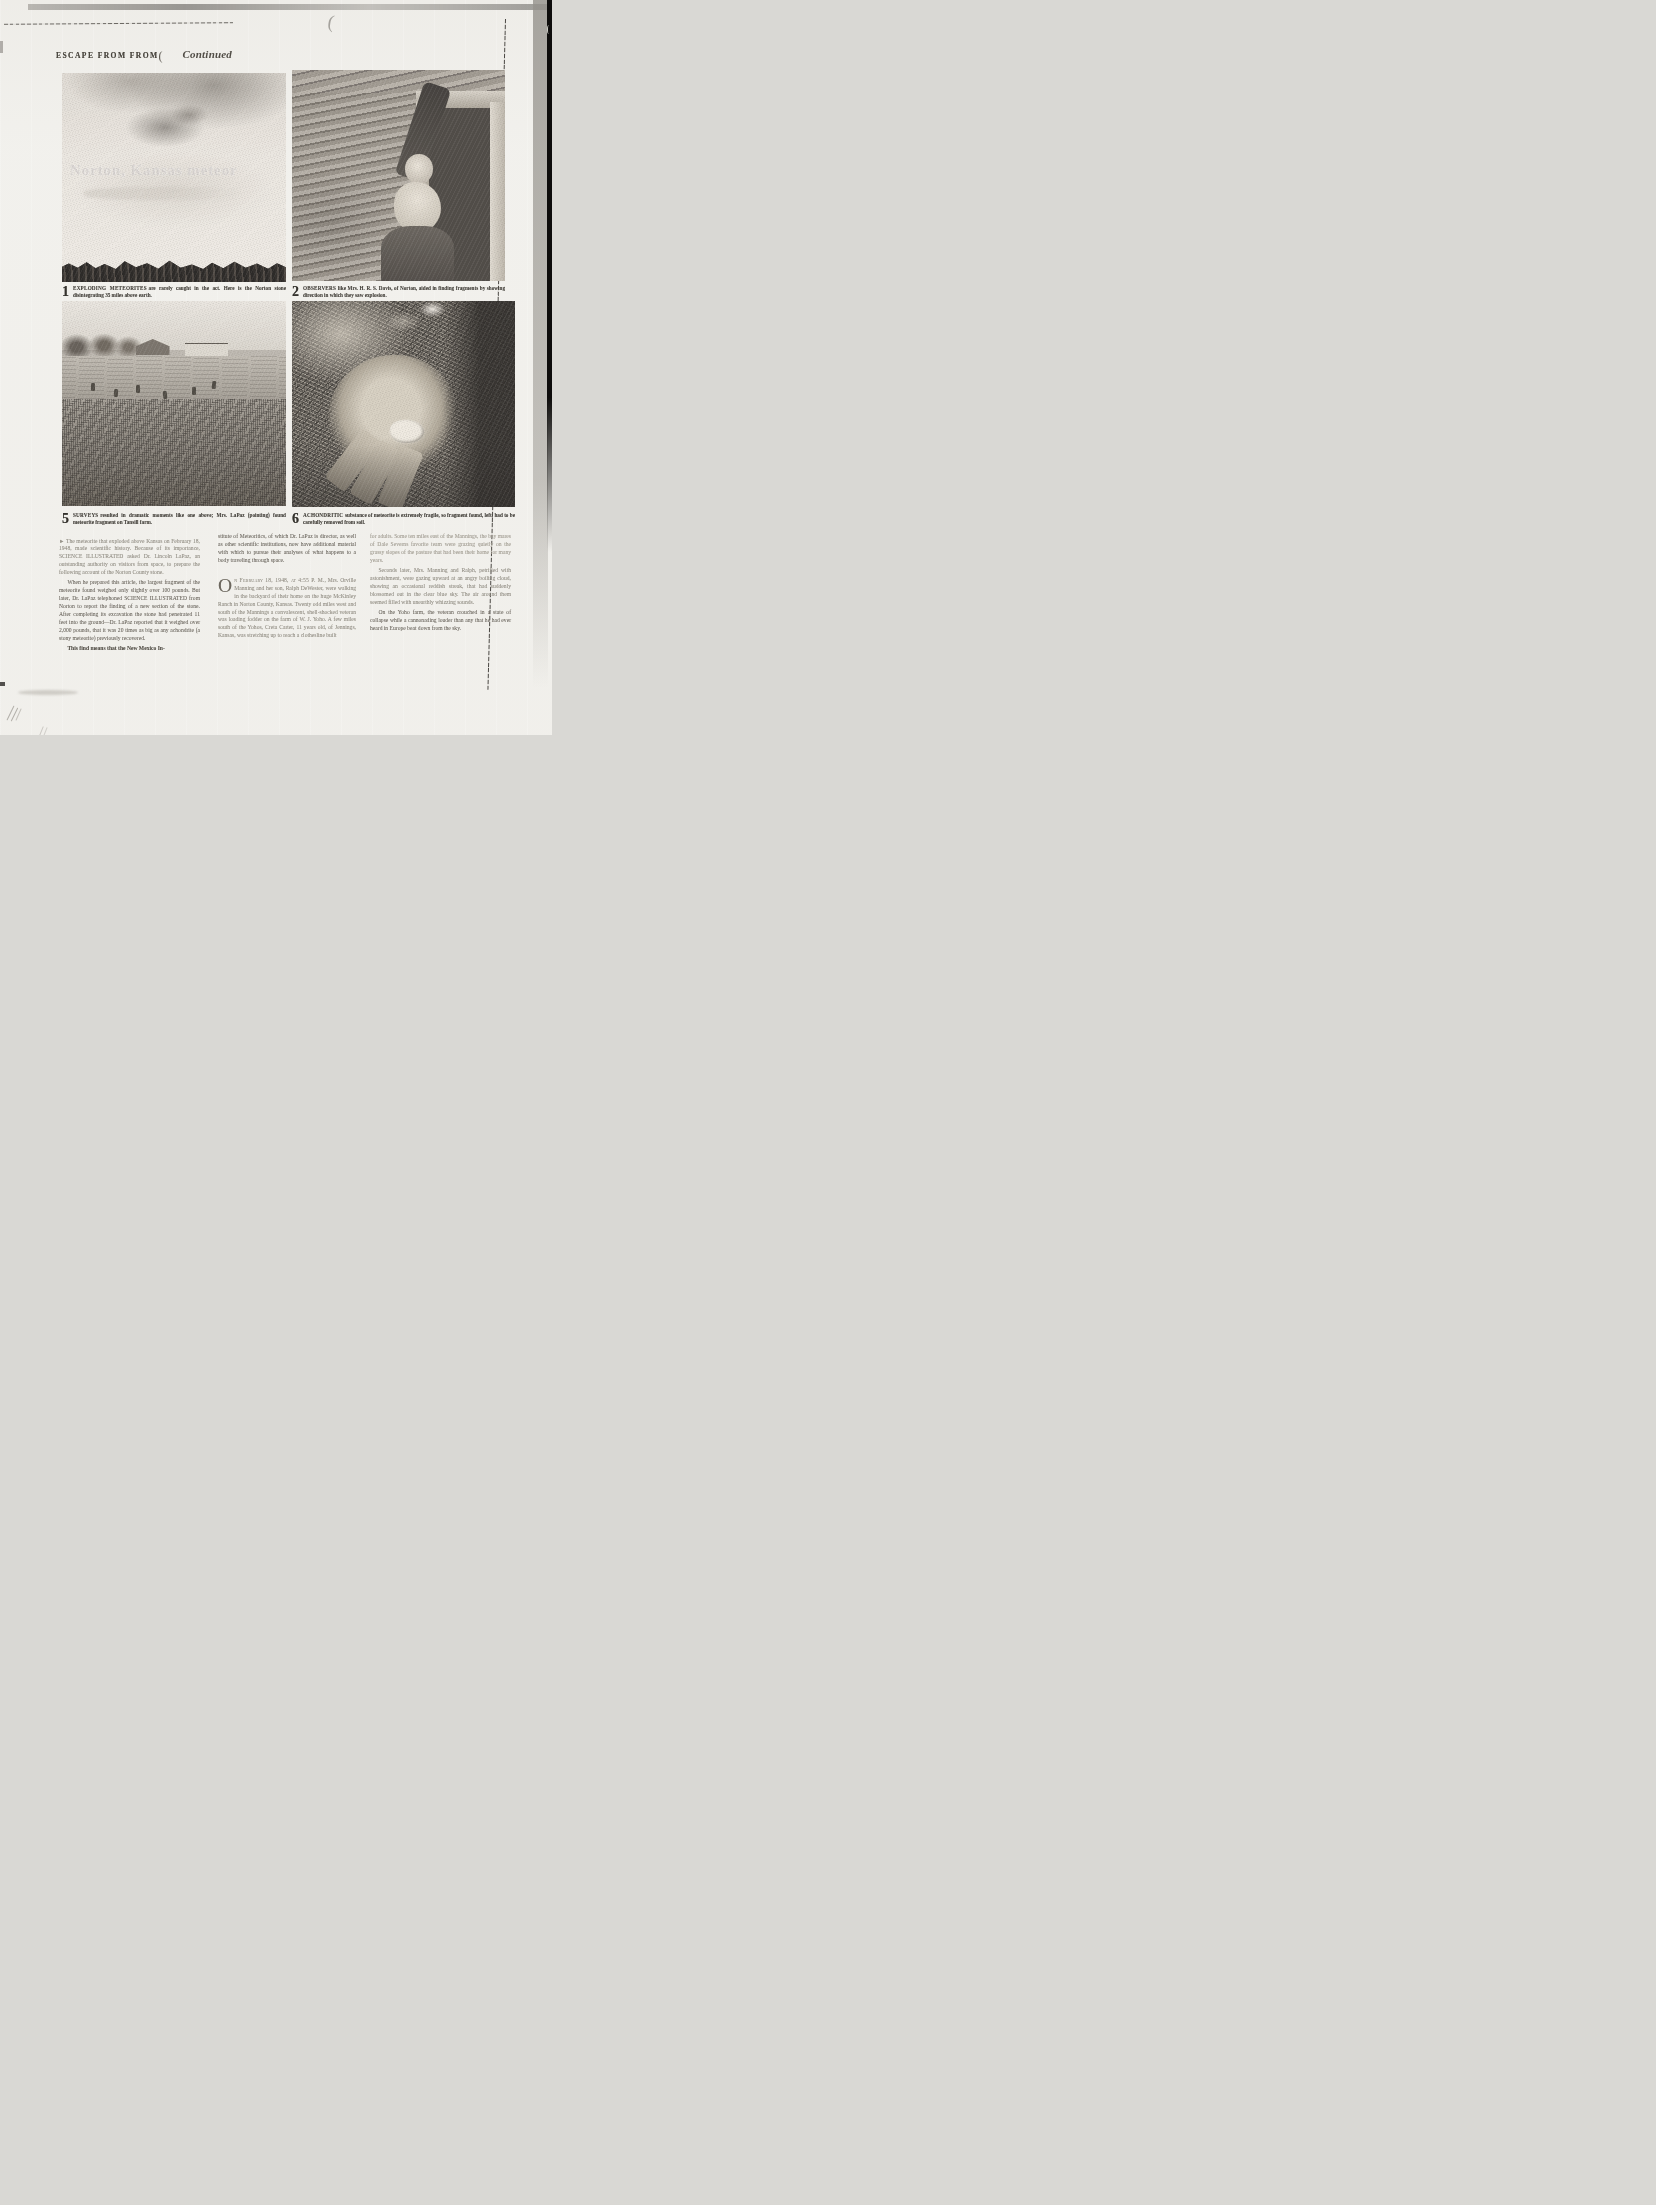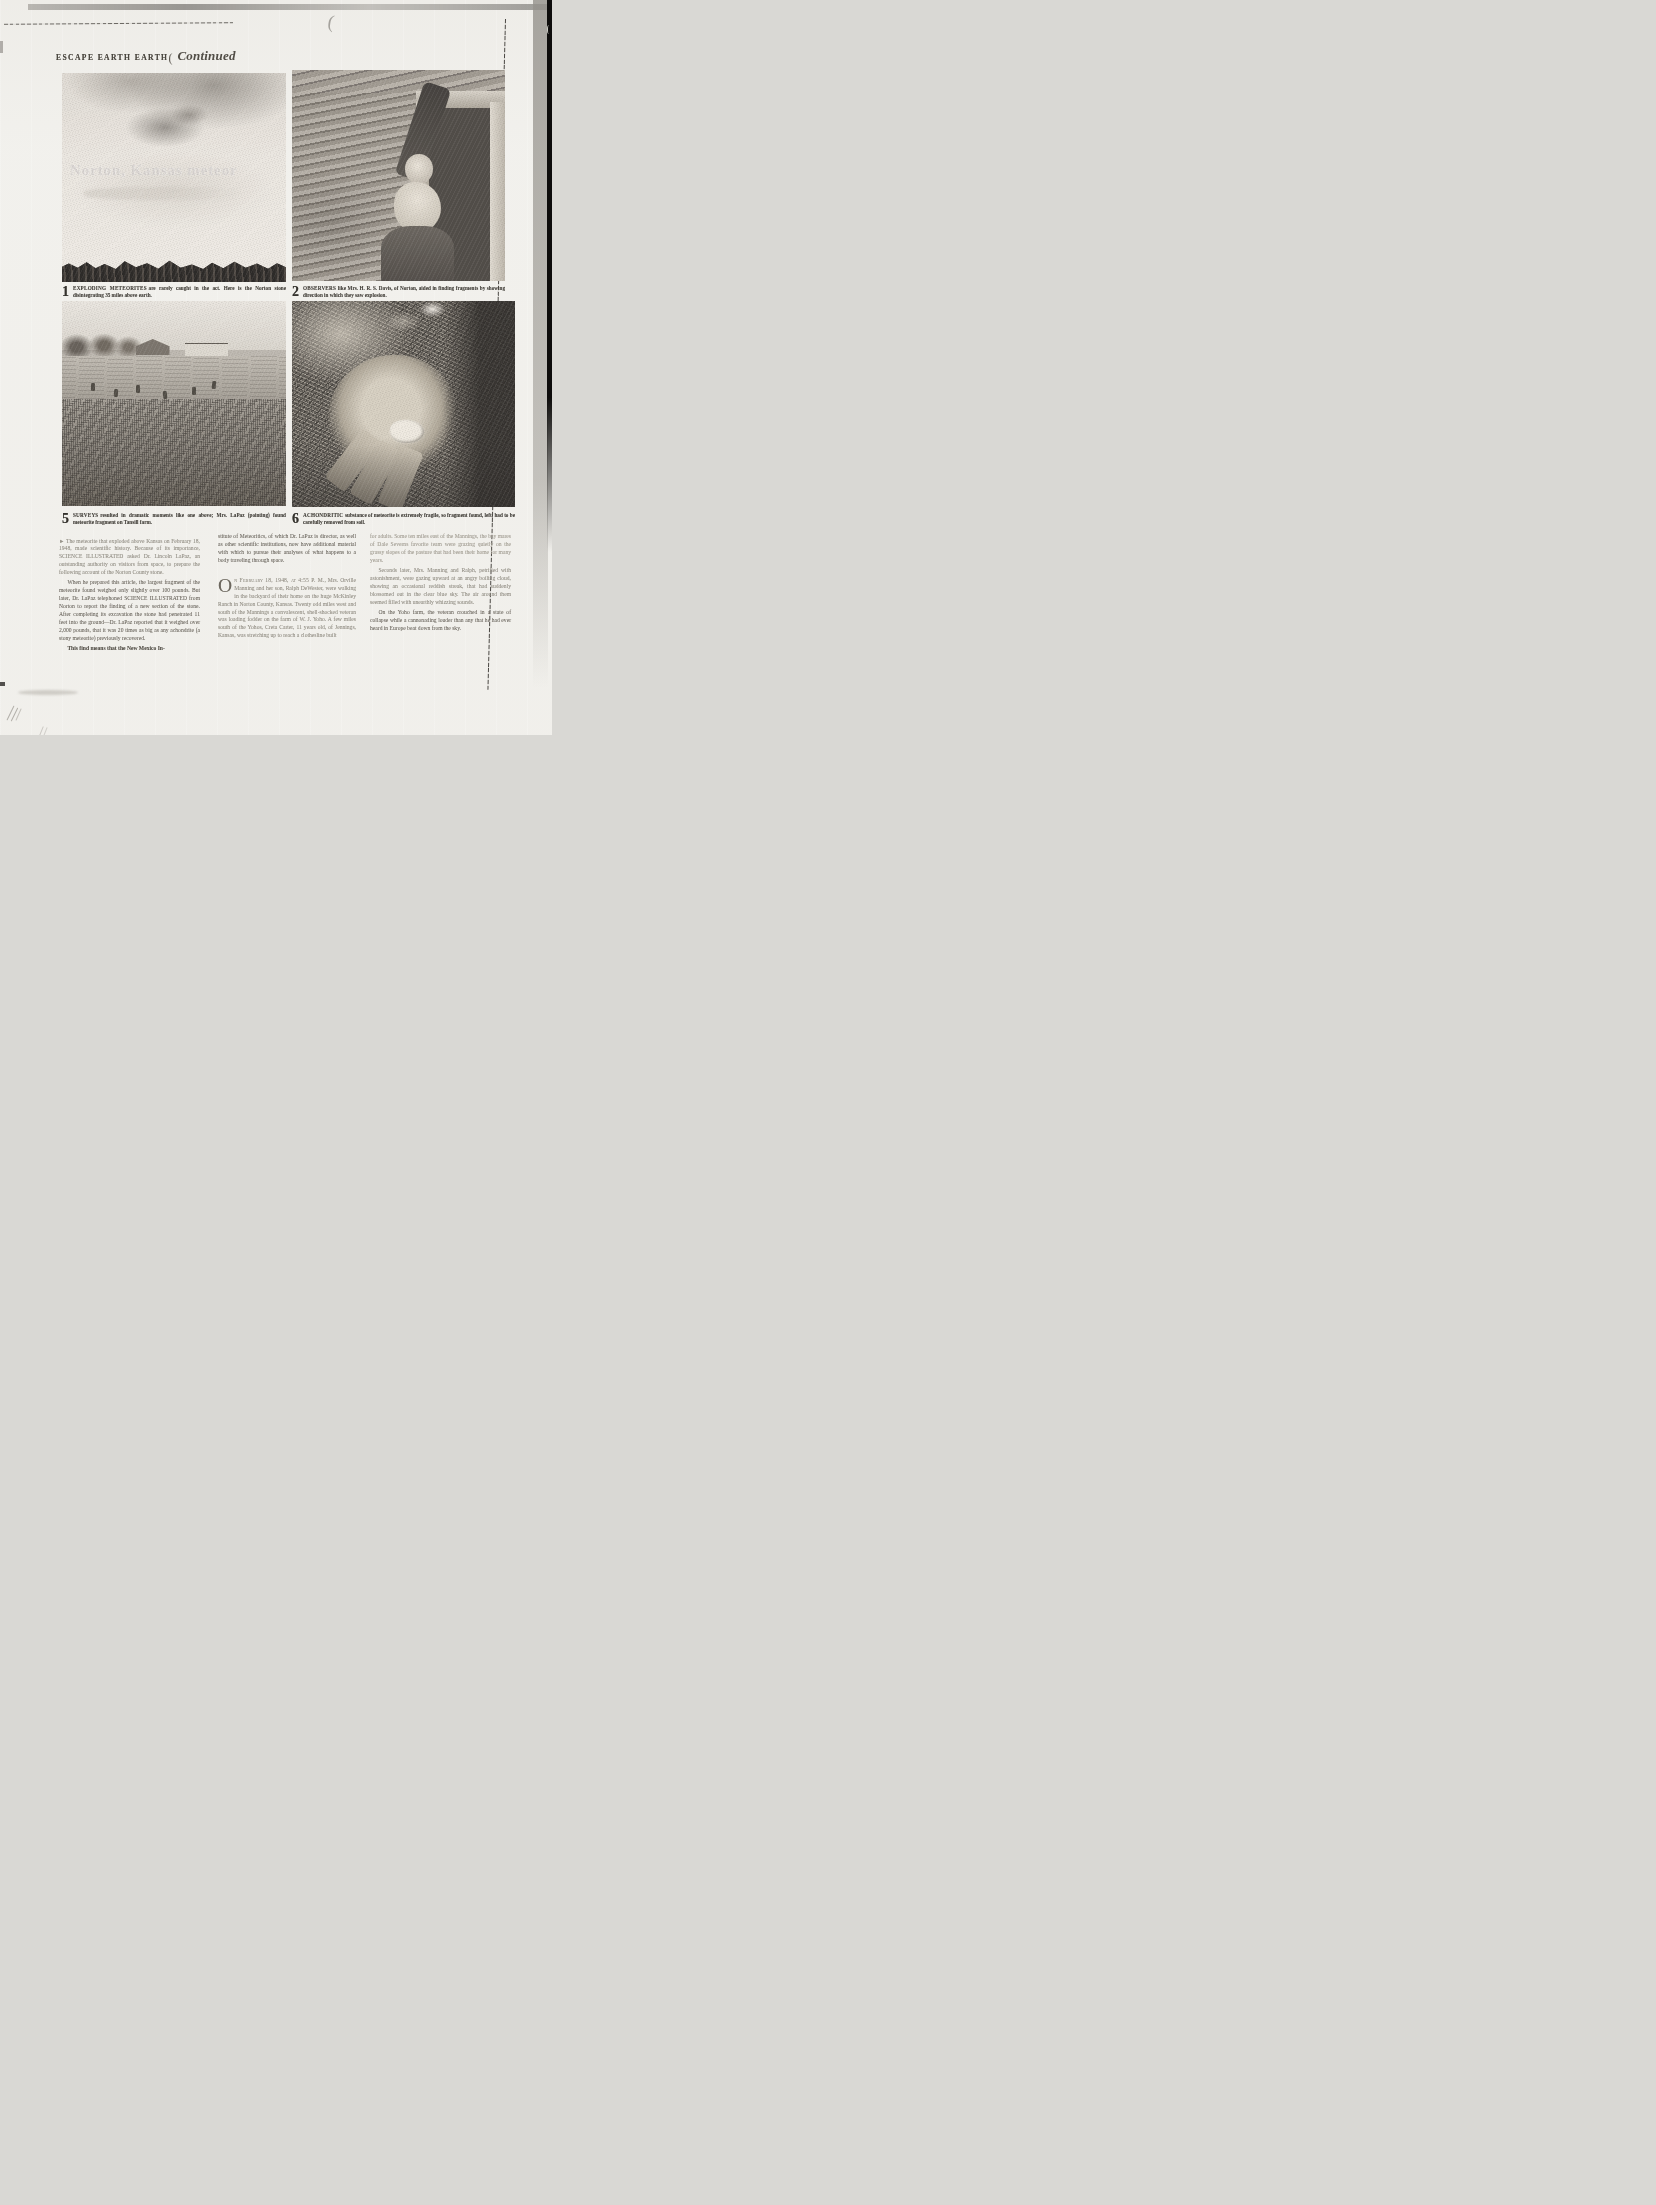--- a/index.html
+++ b/index.html
@@ -29,21 +29,21 @@
   .pencil{position:absolute;width:0.9px;background:rgba(118,114,106,.5);border-radius:0.9px;}
   .pm1{left:9.8px;top:705px;height:16px;transform:rotate(26deg);}
   .pm2{left:14.2px;top:707px;height:15px;transform:rotate(26deg);}
   .pm3{left:18px;top:708px;height:13.4px;transform:rotate(24deg);opacity:.7;}
   .pm4{left:41px;top:726px;height:9.8px;transform:rotate(22deg);opacity:.6;}
   .pm5{left:45px;top:727px;height:9px;transform:rotate(22deg);opacity:.5;}
   
   .hdr{position:absolute;left:56px;top:48px;white-space:nowrap;color:#4a463f;}
   .hdr .title{font-size:7.6px;font-weight:700;letter-spacing:1.4px;text-shadow:0 0 0.4px rgba(74,70,63,.6);}
   .hdr .hparen{font-size:12px;font-weight:400;vertical-align:-2.2px;letter-spacing:0;color:#5a564f;}
-  .hdr .cont{font-size:13px;font-style:italic;font-weight:600;letter-spacing:0.2px;margin-left:5px;color:#514d46;}
+  .hdr .cont{font-size:11px;font-style:italic;font-weight:600;letter-spacing:0.2px;margin-left:20px;color:#514d46;}
   
   .photo{position:absolute;overflow:hidden;}
   .grain{position:absolute;inset:0;pointer-events:none;
      background:repeating-linear-gradient(17deg,rgba(40,36,32,.05) 0 0.4px,transparent 0.4px 1.8px),
                 repeating-linear-gradient(-63deg,rgba(40,36,32,.06) 0 0.4px,transparent 0.4px 2.2px),
                 repeating-linear-gradient(81deg,rgba(255,255,255,.06) 0 0.4px,transparent 0.4px 1.3px);}
   .wash{position:absolute;inset:0;background:rgba(243,241,236,.12);pointer-events:none;}
   
   .photo1{left:62px;top:73px;width:224px;height:209px;
      background:radial-gradient(ellipse 55% 30% at 68% 6%,rgba(75,70,62,.5),transparent 70%),
@@ -163,21 +163,21 @@
   <div class="left-tick"></div>
   <div class="corner-mark"></div>
   <div class="bottom-smudge"></div>
   <div class="pencil pm1"></div>
   <div class="pencil pm2"></div>
   <div class="pencil pm3"></div>
   <div class="pencil pm4"></div>
   <div class="pencil pm5"></div>
 
   <div class="hdr">
-    <span class="title">ESCAPE EARTH EARTH</span><span class="hparen">(</span><span class="cont">Continued</span>
+    <span class="title">ESCAPE FROM FROM</span><span class="hparen">(</span><span class="cont">Continued</span>
   </div>
 
   <div class="photo photo1">
     <div class="ghost">Norton, Kansas meteor</div>
     <div class="ghost-smear"></div>
     <div class="p1-shrubs"></div>
     <div class="grain"></div>
     <div class="wash"></div>
   </div>
 

